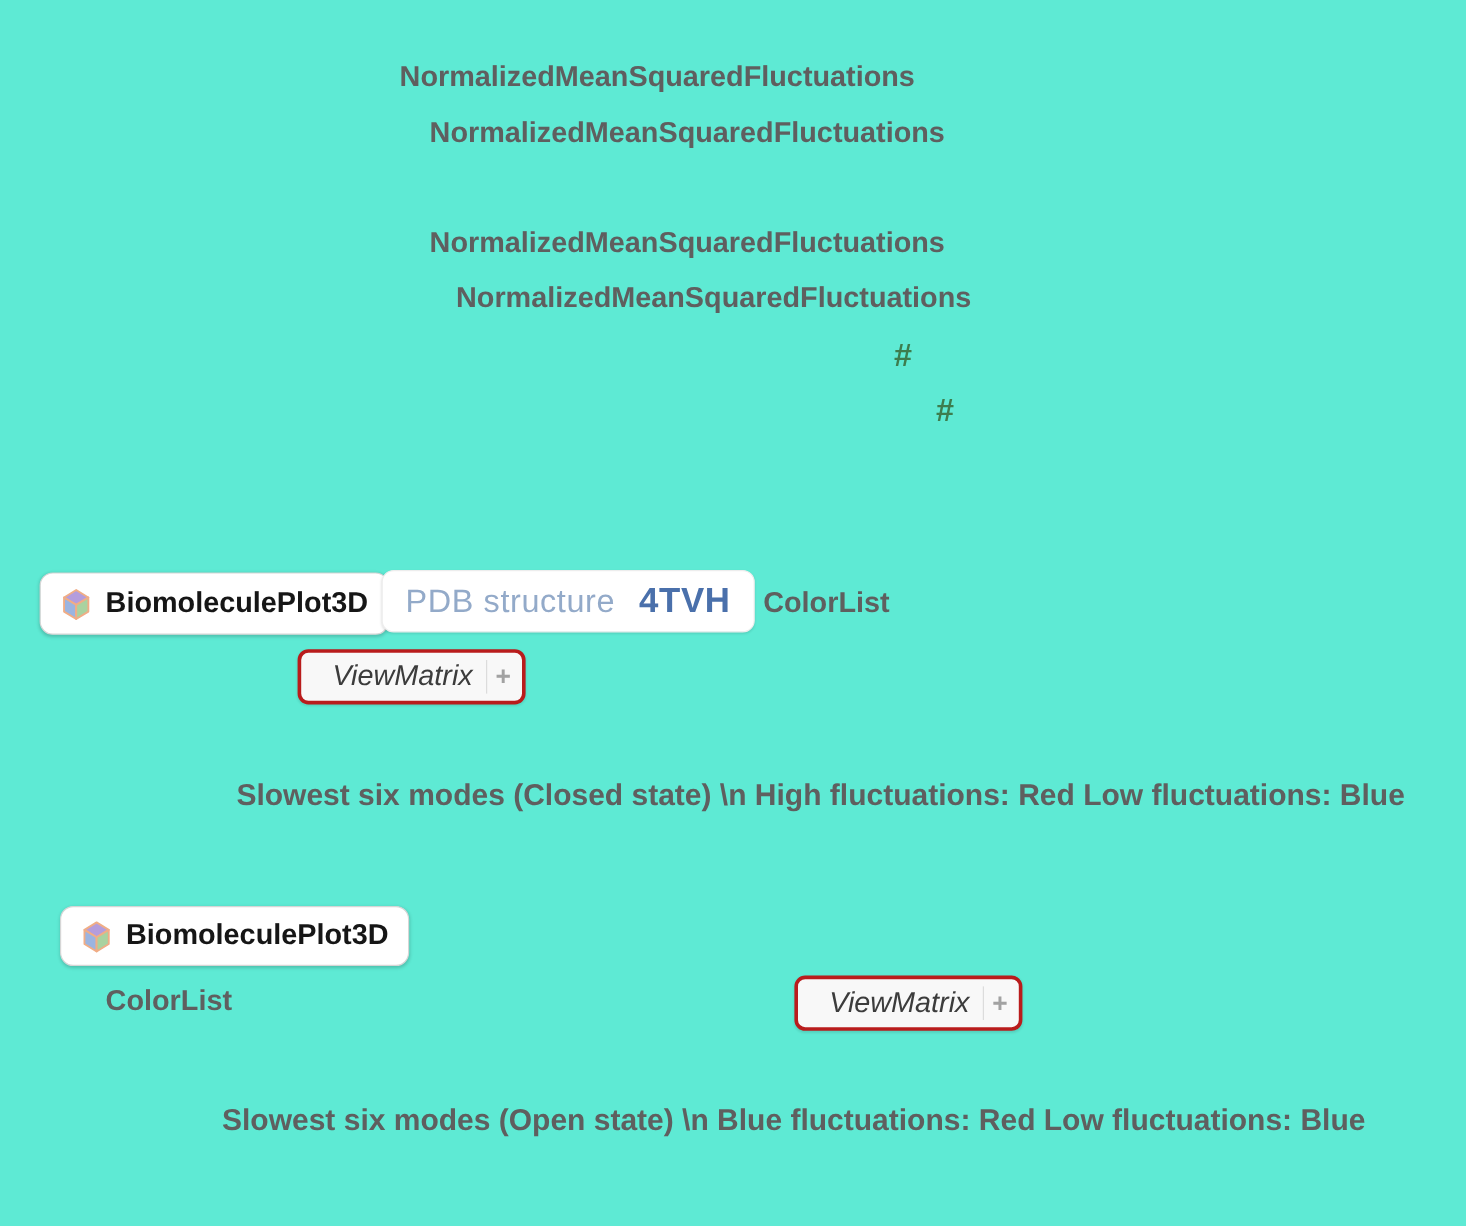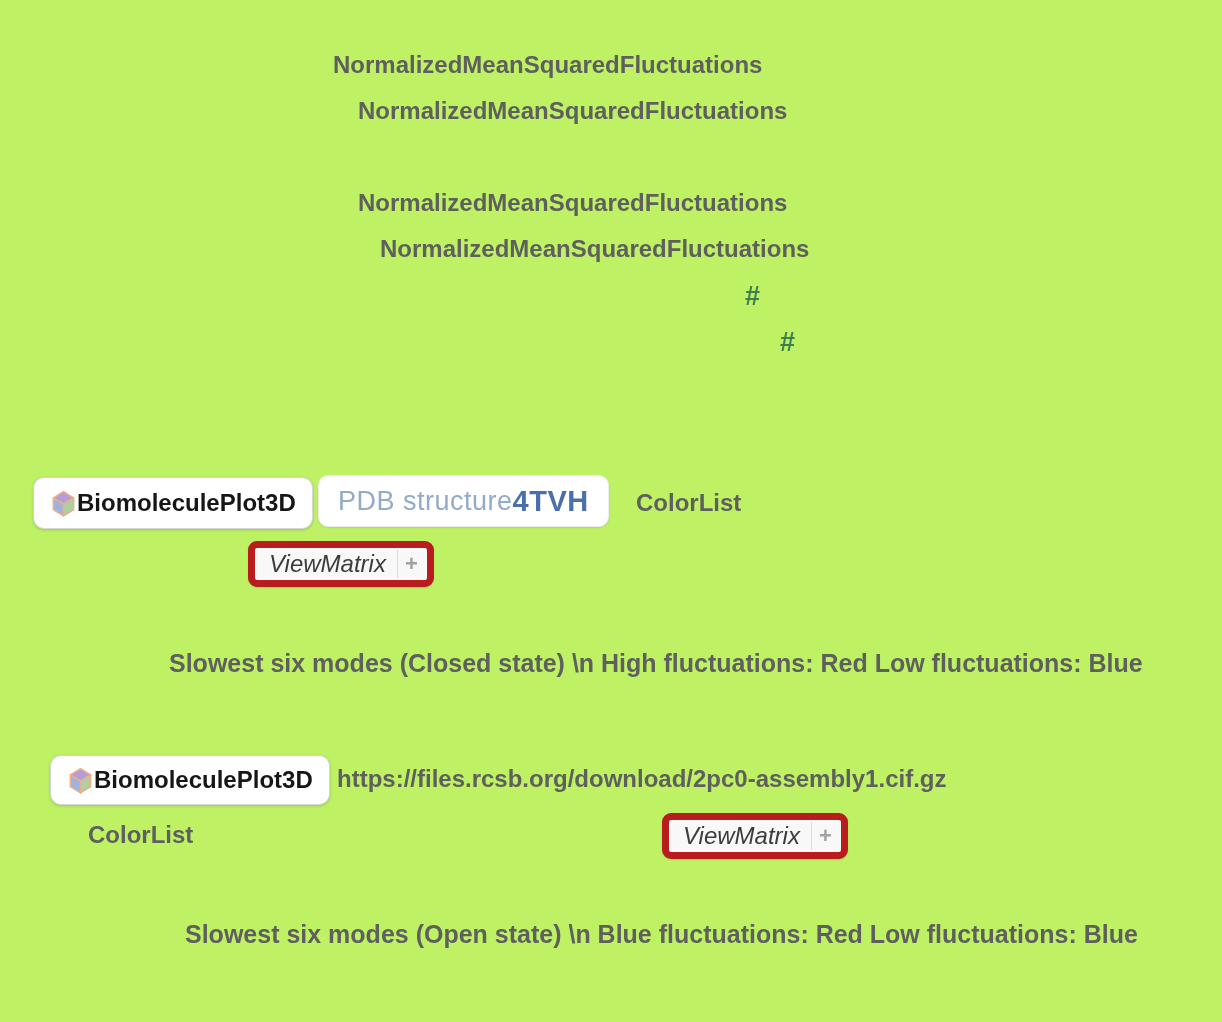--- a/index.html
+++ b/index.html
@@ -1,64 +1,64 @@
 <!DOCTYPE html>
 <html><head>
 <meta charset="utf-8">
 <style>
   html,body{margin:0;padding:0;background:#ffffff;}
-  .canvas{position:relative;width:1222px;height:1022px;background:#bef264;overflow:hidden;
+  .canvas{position:relative;width:1222px;height:1022px;background:#5eead4;overflow:hidden;
           font-family:"Liberation Sans",sans-serif;}
   .abs{position:absolute;white-space:pre;}
 
   
   .str{color:#5f5f5f;font-weight:600;font-size:24px;line-height:30px;}
   .caption{color:#5f5f5f;font-weight:600;font-size:25px;line-height:30px;}
 
   
   .slot{color:#3d7d4e;font-weight:700;font-size:27px;line-height:28px;}
 
   .line1{left:333px;top:50px;}
   .line2{left:358px;top:96px;}
   .line3{left:358px;top:188px;}
   .line4{left:380px;top:234px;}
   .slot1{left:745px;top:282px;}
   .slot2{left:780px;top:328px;}
 
   
-  .biomol{display:flex;align-items:center;background:#ffffff;
+  .biomol{display:flex;align-items:center;gap:11px;background:#ffffff;
           border:1px solid #d6d6d6;border-radius:11px;
           box-shadow:0 1px 3px rgba(0,0,0,.18);padding:0 16px;box-sizing:border-box;}
   .biomol .blabel{font-weight:700;font-size:24px;color:#161616;}
   .biomol1{left:33px;top:477px;height:52px;}
   .biomol2{left:50px;top:755px;height:50px;}
   .cube{display:inline-flex;width:27px;height:27px;}
 
   
-  .pdb{display:flex;align-items:center;background:#ffffff;
+  .pdb{display:flex;align-items:center;gap:20px;background:#ffffff;
        border:1px solid #ededed;border-radius:10px;
        box-shadow:0 1px 2px rgba(0,0,0,.10);padding:0 19px;box-sizing:border-box;
        left:318px;top:475px;height:52px;}
   .pdb .ptype{color:#93aac9;font-size:27px;font-weight:400;letter-spacing:.5px;}
   .pdb .pid{color:#4a70ab;font-size:29px;font-weight:700;letter-spacing:.5px;}
 
   
   .vm{display:flex;align-items:center;background:#f8f8f8;
-      border:7px solid #b91c1c;border-radius:9px;
-      box-shadow:0 1px 2px rgba(0,0,0,.10);padding:0 9px 0 14px;box-sizing:border-box;justify-content:flex-end;}
+      border:3px solid #b91c1c;border-radius:9px;
+      box-shadow:0 1px 2px rgba(0,0,0,.10);padding:0 9px 0 26px;box-sizing:border-box;justify-content:flex-end;}
   .vm .vlabel{font-style:italic;font-size:24px;color:#3c3c3c;font-weight:400;}
   .vm .sep{width:1px;height:28px;background:#dcdcdc;margin:0 7px 0 11px;}
   .vm .plus{color:#a2a2a2;font-size:22px;font-weight:700;line-height:1;}
   .vm1{left:248px;top:541px;height:46px;}
   .vm2{left:662px;top:813px;height:46px;}
 
   .colorlist1{left:636px;top:488px;}
   .url{left:337px;top:764px;}
   .colorlist2{left:88px;top:820px;}
-  .cap1{left:169px;top:648px;}
+  .cap1{left:197px;top:648px;}
   .cap2{left:185px;top:919px;}
 </style>
 </head>
 <body>
 
 <div class="canvas">
 
   <div class="abs str line1">NormalizedMeanSquaredFluctuations</div>
   <div class="abs str line2">NormalizedMeanSquaredFluctuations</div>
   <div class="abs str line3">NormalizedMeanSquaredFluctuations</div>
@@ -97,21 +97,20 @@
     <span class="cube">
       <svg viewBox="0 0 24 24" width="27" height="27">
         <polygon points="12,1.5 21,7 12,12.5 3,7" fill="#b49ddc" stroke="#f0ad86" stroke-width="1.4" stroke-linejoin="round"></polygon>
         <polygon points="3,7 12,12.5 12,23 3,17.5" fill="#9bb4e0" stroke="#f0ad86" stroke-width="1.4" stroke-linejoin="round"></polygon>
         <polygon points="21,7 12,12.5 12,23 21,17.5" fill="#a9d2a0" stroke="#f0ad86" stroke-width="1.4" stroke-linejoin="round"></polygon>
       </svg>
     </span>
     <span class="blabel">BiomoleculePlot3D</span>
   </div>
 
-  <div class="abs str url">https://files.rcsb.org/download/2pc0-assembly1.cif.gz</div>
 
   <div class="abs str colorlist2">ColorList</div>
 
   <div class="abs vm vm2">
     <span class="vlabel">ViewMatrix</span>
     <span class="sep"></span>
     <span class="plus">+</span>
   </div>
 
   <div class="abs caption cap2">Slowest six modes (Open state) \n Blue fluctuations: Red Low fluctuations: Blue</div>

